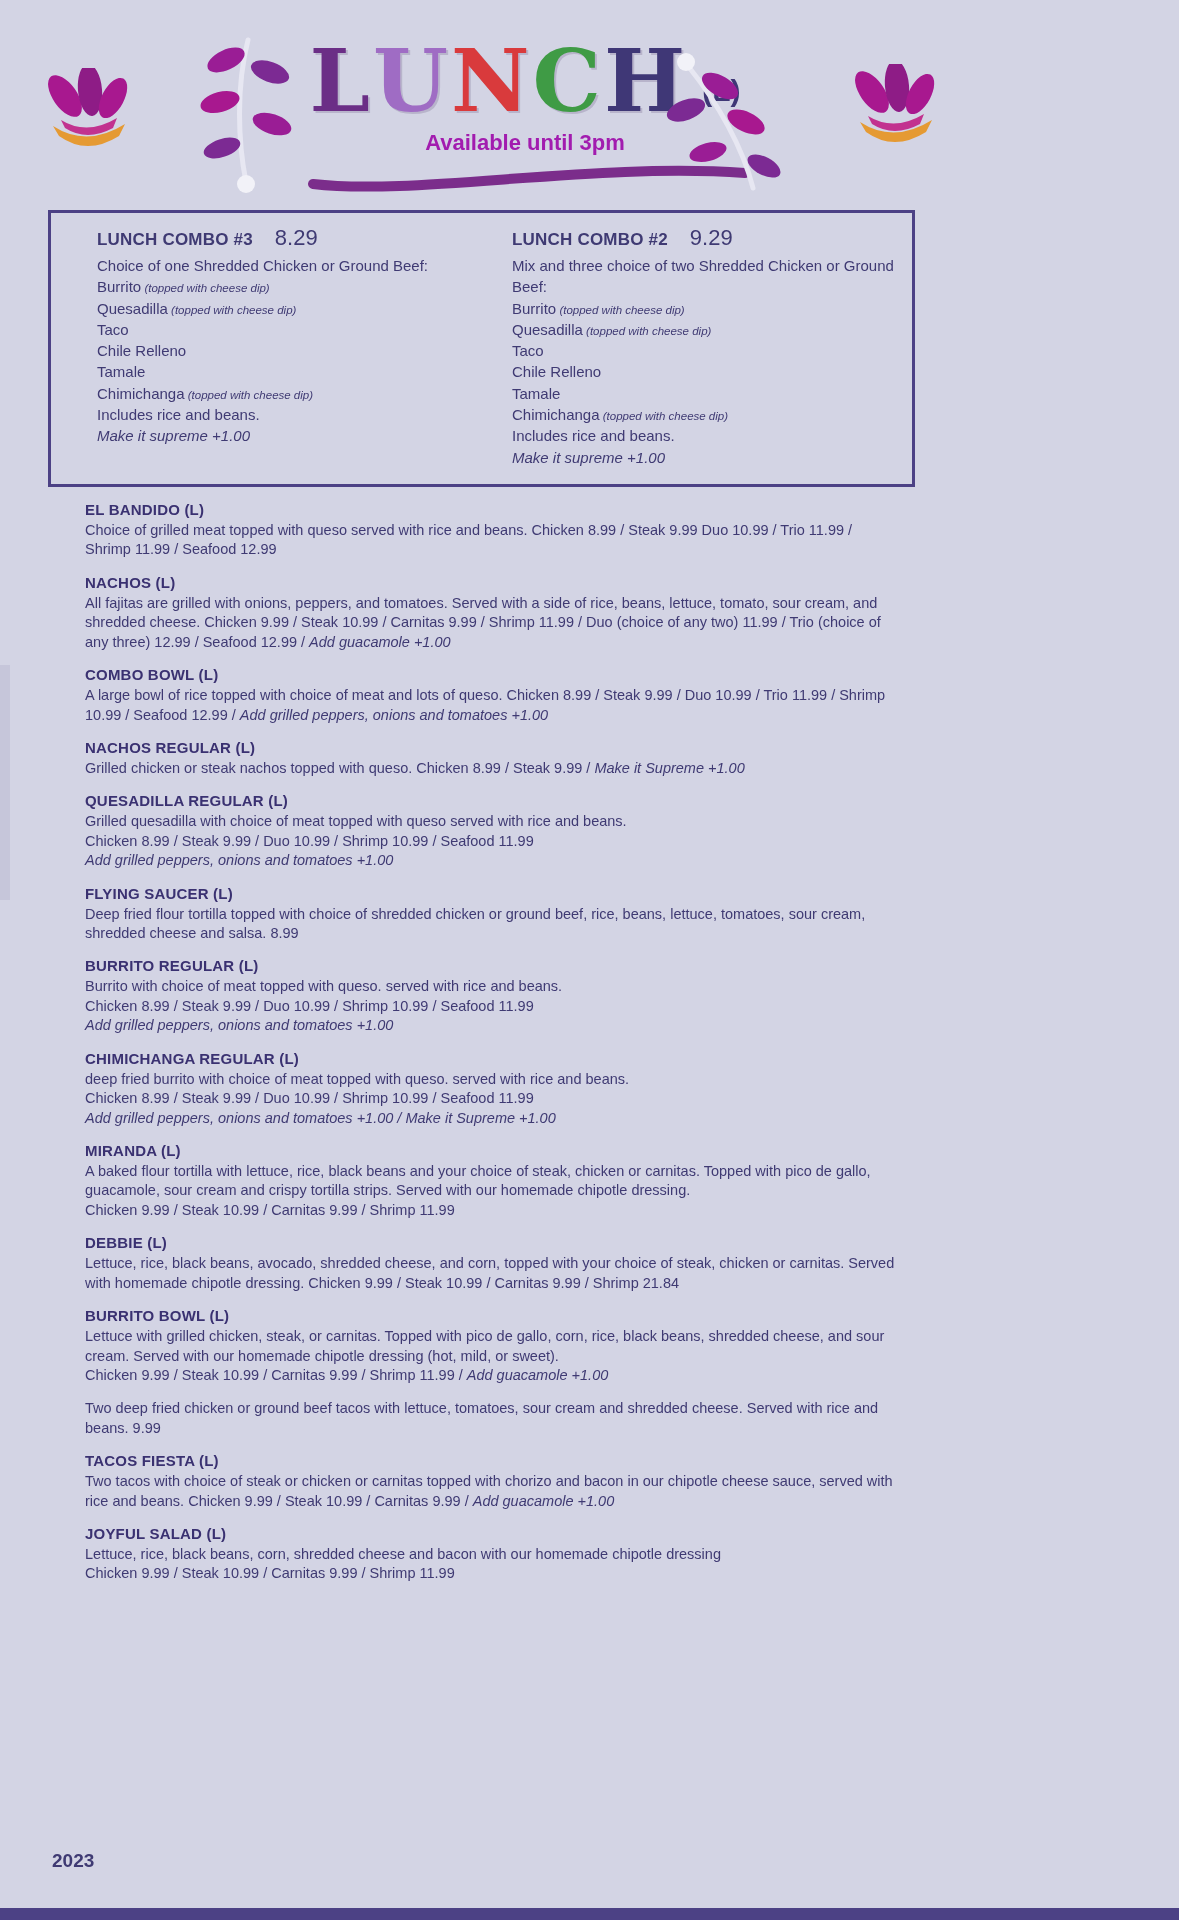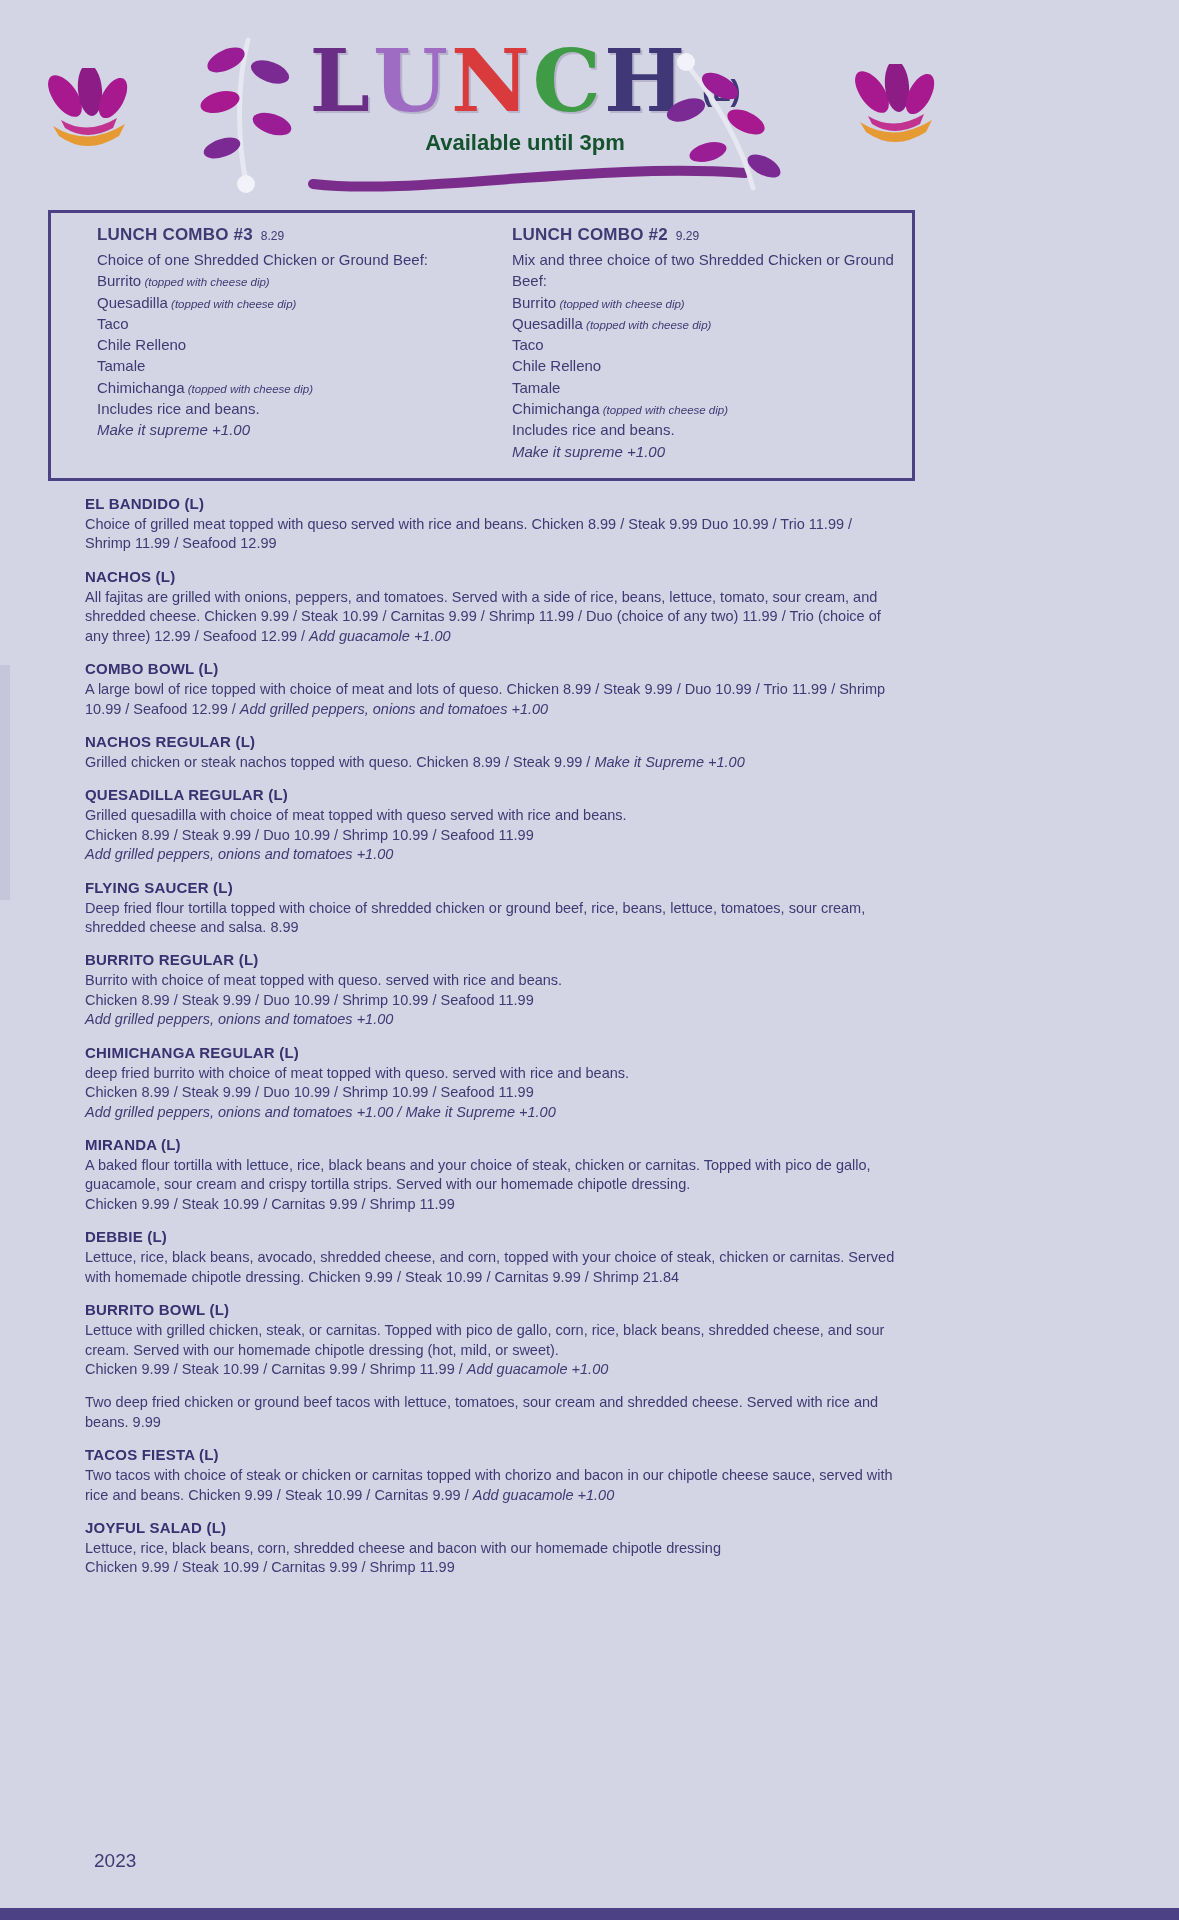--- a/index.html
+++ b/index.html
@@ -13,49 +13,49 @@
     margin:0 auto;
   }
   
   .menu-header{position:relative;height:208px;}
   .title-block{position:absolute;left:305px;top:38px;width:440px;text-align:center;}
   .lunch-title{font-family:"DejaVu Serif","Liberation Serif",serif;font-weight:bold;
     font-size:86px;line-height:1;letter-spacing:3px;white-space:nowrap;}
   .lunch-title .tl{display:inline-block;text-shadow:2px 2px 0 rgba(60,40,90,.18);}
   .title-suffix{font-family:"Liberation Sans",sans-serif;font-size:30px;font-weight:bold;
     color:#3f3776;margin-left:14px;vertical-align:10px;letter-spacing:0;}
-  .subtitle{font-size:22px;font-weight:bold;color:#14532d;margin-top:6px;}
+  .subtitle{font-size:22px;font-weight:bold;color:#a21caf;margin-top:6px;}
   .swoosh{display:block;margin:4px auto 0 auto;}
   .deco{position:absolute;}
   
   .combo-box{
     box-sizing:border-box;
     width:867px;margin:2px 0 0 48px;
     border:3px solid #4c4185;
     padding:12px 18px 16px 46px;
     display:flex;
   }
   .combo-col{box-sizing:border-box;}
   .combo-col.c0{width:415px;padding-right:25px;}
   .combo-col.c1{flex:1;}
   .combo-title-row{margin:0 0 4px 0;}
   .combo-title{font-size:17px;font-weight:bold;letter-spacing:.2px;}
-  .combo-price{font-size:12px;font-weight:normal;margin-left:8px;}
+  .combo-price{font-size:22px;font-weight:normal;margin-left:22px;}
   .combo-line{font-size:15px;line-height:1.42;}
   .combo-line .note{font-style:italic;font-size:11.5px;}
   .combo-line.italic{font-style:italic;}
   
   .sections{margin:14px 0 0 85px;width:812px;}
   .section{margin-bottom:14px;}
   .section h3{margin:0 0 3px 0;font-size:15px;font-weight:bold;letter-spacing:.2px;color:#3a3171;}
   .section p{margin:0;font-size:14.5px;line-height:1.34;}
   .section .italic{font-style:italic;}
   
   .left-strip{position:absolute;left:0;top:665px;width:10px;height:235px;background:#c6c6da;}
-  .year{position:absolute;left:52px;bottom:48px;font-size:19px;font-weight:400;color:#3f3a73;margin-left:42px;}
+  .year{position:absolute;left:52px;bottom:48px;font-size:19px;font-weight:700;color:#3f3a73;}
   .bottom-bar{position:absolute;left:0;right:0;bottom:0;height:12px;background:#4c4185;}
 </style>
 </head>
 <body>
 
 <div class="page">
 
   <header class="menu-header">
 
     <svg class="deco" style="left:35px;top:68px;" width="105" height="85" viewBox="0 0 105 85">

